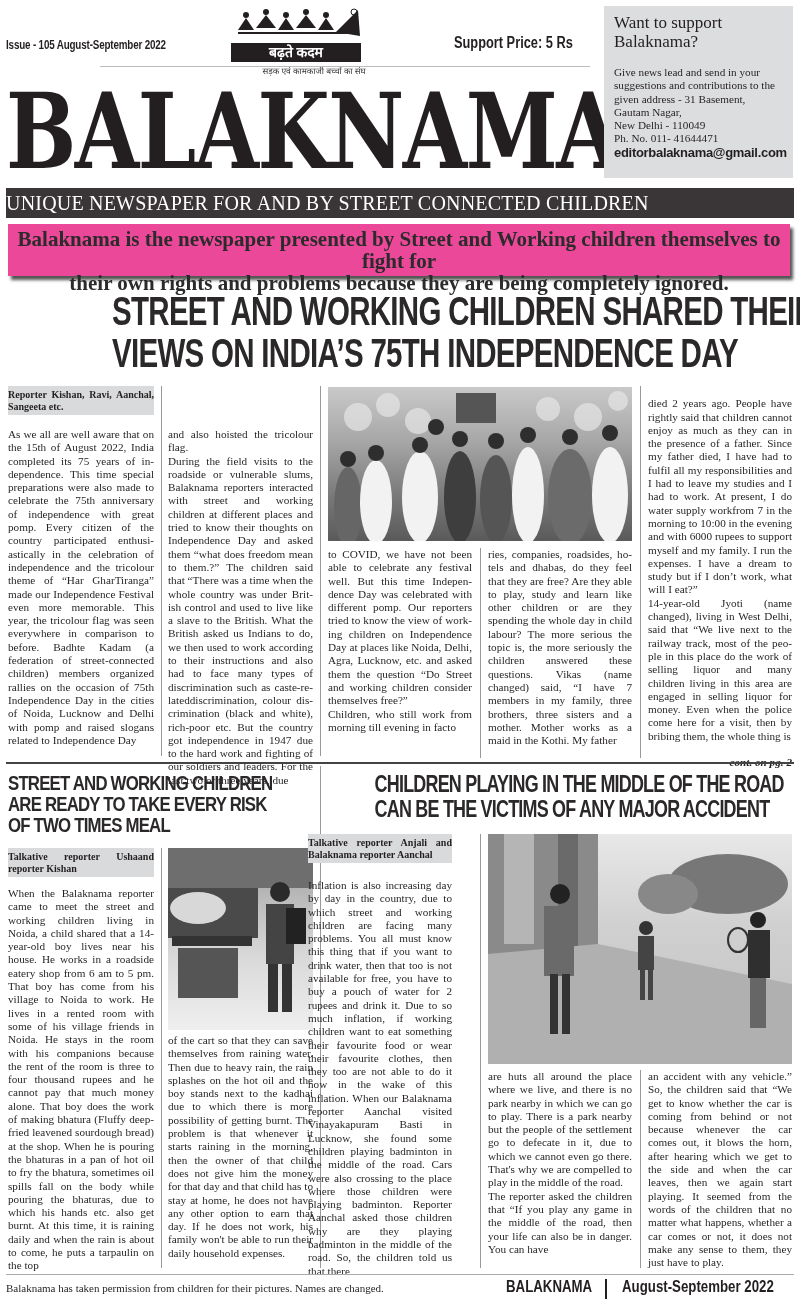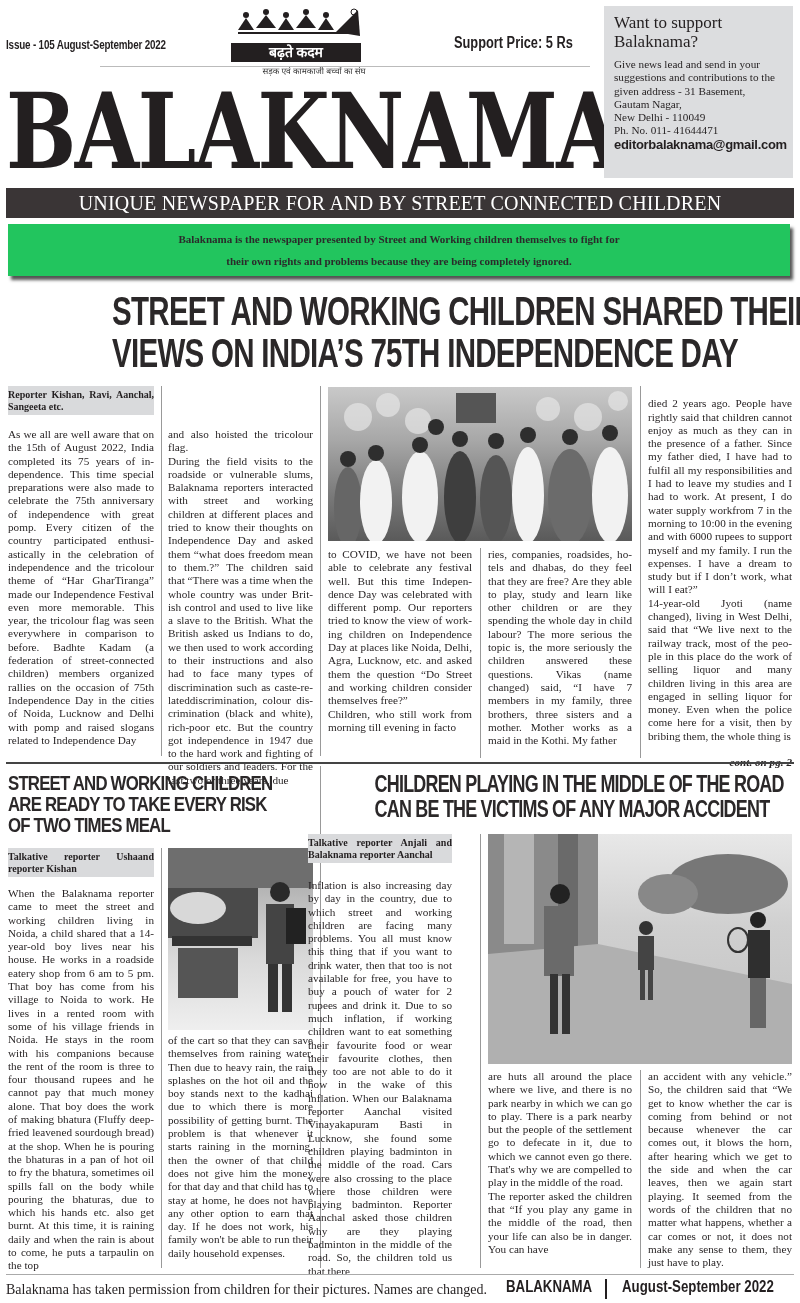--- a/index.html
+++ b/index.html
@@ -12,43 +12,43 @@
   .issue { left: 6px; top: 38px; font-family: "Liberation Sans", sans-serif; font-weight: bold; font-size: 12px; transform: scaleX(0.82); transform-origin: left; letter-spacing: -0.2px; }
   .price { left: 454px; top: 34px; font-family: "Liberation Sans", sans-serif; font-weight: bold; font-size: 16px; transform: scaleX(0.8); transform-origin: left; }
   .logo { left: 228px; top: 6px; width: 140px; height: 72px; }
   .logo-figs { position: absolute; left: 6px; top: 0; width: 130px; height: 34px; }
   .logo-box { position: absolute; left: 3px; top: 37px; width: 130px; height: 19px; background: #231f20; color: #fff; font-size: 14px; text-align: center; line-height: 19px; font-weight: bold; }
   .logo-sub { position: absolute; left: 16px; top: 59px; width: 140px; font-size: 8.5px; text-align: center; color: #333; }
   .topline { left: 100px; top: 66px; width: 490px; height: 1px; background: #bbb; }
   .masthead { left: 6px; top: 84px; width: 590px; height: 96px; font-family: "DejaVu Serif", serif; font-weight: 900; font-size: 104px; line-height: 96px; letter-spacing: -2px; color: #231f20; transform: scaleX(0.80); transform-origin: left; white-space: nowrap; }
 
   .support { left: 604px; top: 6px; width: 189px; height: 172px; background: #dcdddf; padding: 7px 10px; }
-  .support h3 { font-weight: normal; font-size: 17px; line-height: 19px; margin-bottom: 7px; }
+  .support h3 { font-weight: normal; font-size: 17px; line-height: 19px; margin-bottom: 15px; }
   .support p { font-size: 11.2px; line-height: 13.3px; }
   .support .email { font-family: "Liberation Sans", sans-serif; font-weight: bold; font-size: 13px; letter-spacing: -0.3px; }
 
-  .tagline-bar { left: 6px; top: 188px; width: 788px; height: 30px; background: #3a3536; color: #fff; text-align: center; font-size: 20px; line-height: 30px; letter-spacing: 0.2px; }
-  .mission { left: 8px; top: 224px; width: 782px; height: 52px; background: #22c55e; box-shadow: 3px 4px 3px #555; text-align: center; font-weight: bold; font-size: 11px; line-height: 22px; padding-top: 4px; color: #2b2b2b; }
+  .tagline-bar { left: 6px; top: 188px; width: 788px; height: 30px; background: #3a3536; color: #fff; text-align: left; font-size: 20px; line-height: 30px; letter-spacing: 0.2px; }
+  .mission { left: 8px; top: 224px; width: 782px; height: 52px; background: #ec4899; box-shadow: 3px 4px 3px #555; text-align: center; font-weight: bold; font-size: 21px; line-height: 22px; padding-top: 4px; color: #2b2b2b; }
 
   .headline { font-family: "Liberation Sans", sans-serif; font-weight: bold; color: #2b2829; text-align: center; letter-spacing: -1px; }
   .hl-main { left: 0; top: 290px; width: 800px; font-size: 41px; line-height: 42px; transform: scaleX(0.72); transform-origin: center; white-space: nowrap; }
 
   .col { position: absolute; font-size: 11.2px; line-height: 13.3px; text-align: justify; hyphens: manual; }
   .byline { background: #d9dadc; font-weight: bold; font-size: 10px; line-height: 11.5px; padding: 3px 0; }
   .vrule { position: absolute; width: 1px; background: #999; }
   .hrule { position: absolute; height: 2px; background: #444; }
 
   .photo { position: absolute; background: #888; overflow: hidden; }
   .cont { text-align: right; font-style: italic; font-weight: bold; }
 
   .hl-2 { text-align: left; font-size: 21px; line-height: 21px; transform: scaleX(0.80); transform-origin: left; white-space: nowrap; }
   .hl-3 { font-size: 23px; line-height: 25px; transform: scaleX(0.78); transform-origin: center; white-space: nowrap; }
 
   .footer-rule { left: 6px; top: 1274px; width: 788px; height: 1px; background: #aaa; }
-  .footer-note { left: 6px; top: 1282px; font-size: 14px; text-align: center; }
+  .footer-note { left: 6px; top: 1282px; font-size: 11px; text-align: center; }
   .footer-brand { left: 506px; top: 1277px; font-family: "Liberation Sans", sans-serif; font-weight: bold; font-size: 17px; transform: scaleX(0.78); transform-origin: left; white-space: nowrap; }
   .footer-date { left: 622px; top: 1277px; font-family: "Liberation Sans", sans-serif; font-weight: bold; font-size: 17px; transform: scaleX(0.78); transform-origin: left; white-space: nowrap; }
   .footer-sep { left: 605px; top: 1279px; width: 2px; height: 20px; background: #231f20; }
 </style>
 </head>
 <body>
 
 <div class="abs issue">Issue - 105  August-September 2022</div>
 
 <div class="abs logo">

